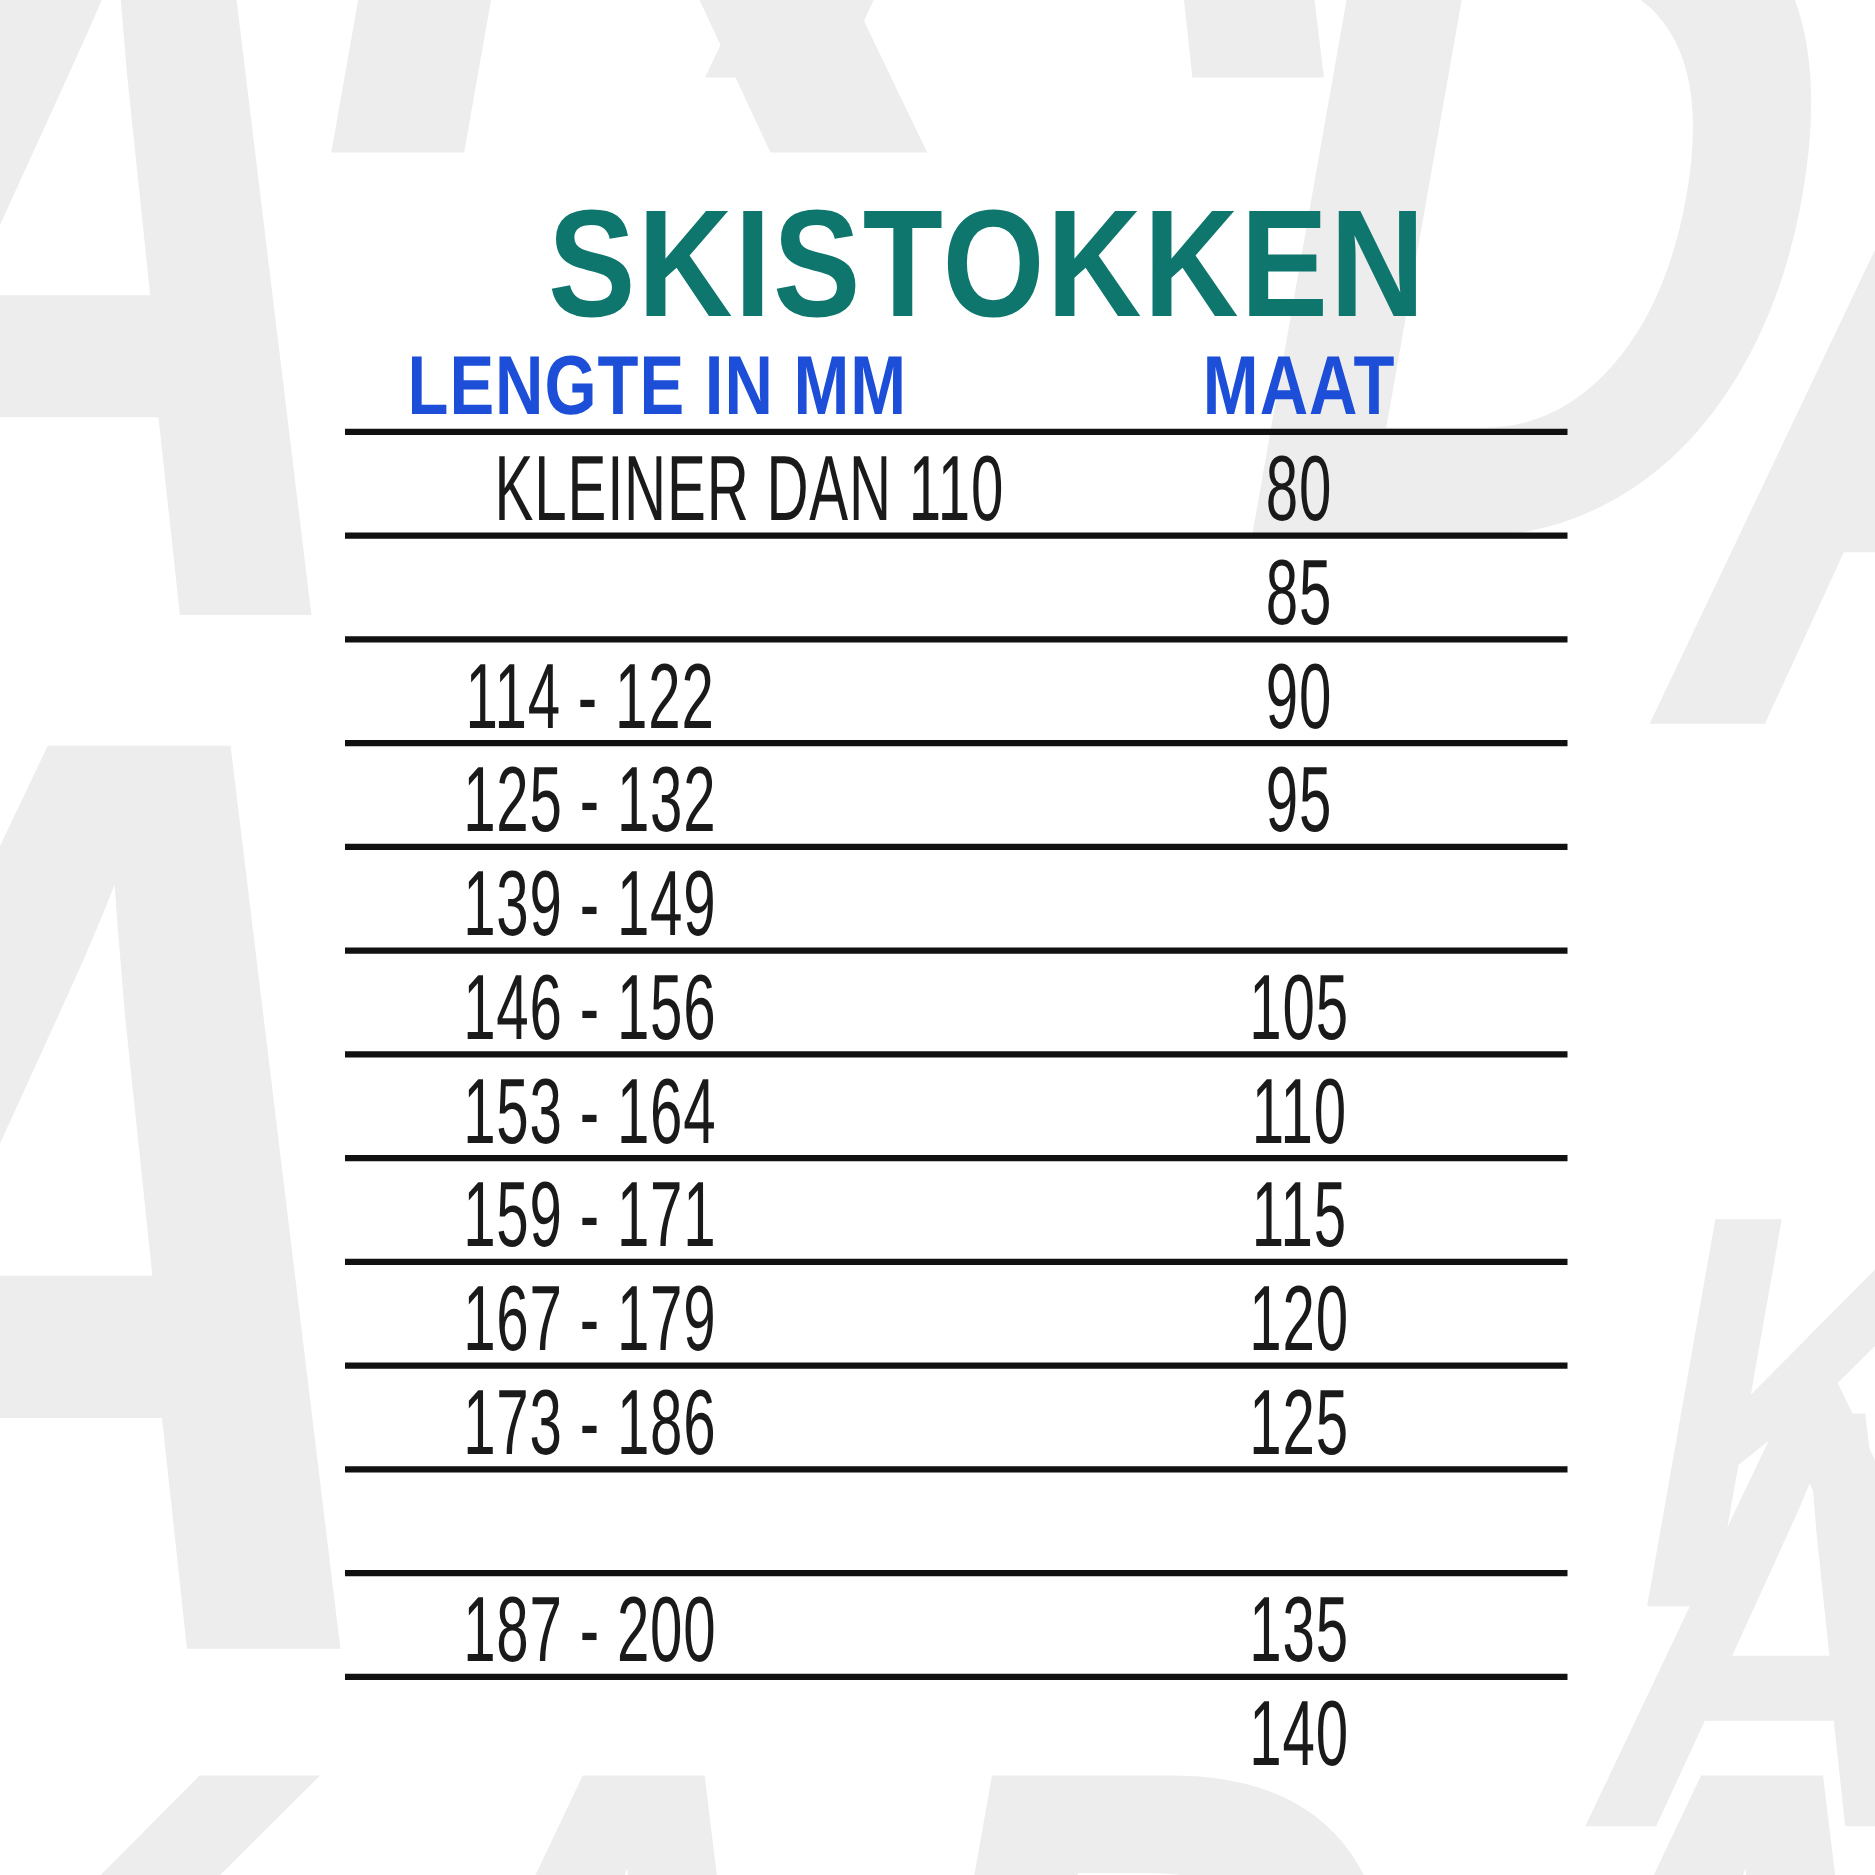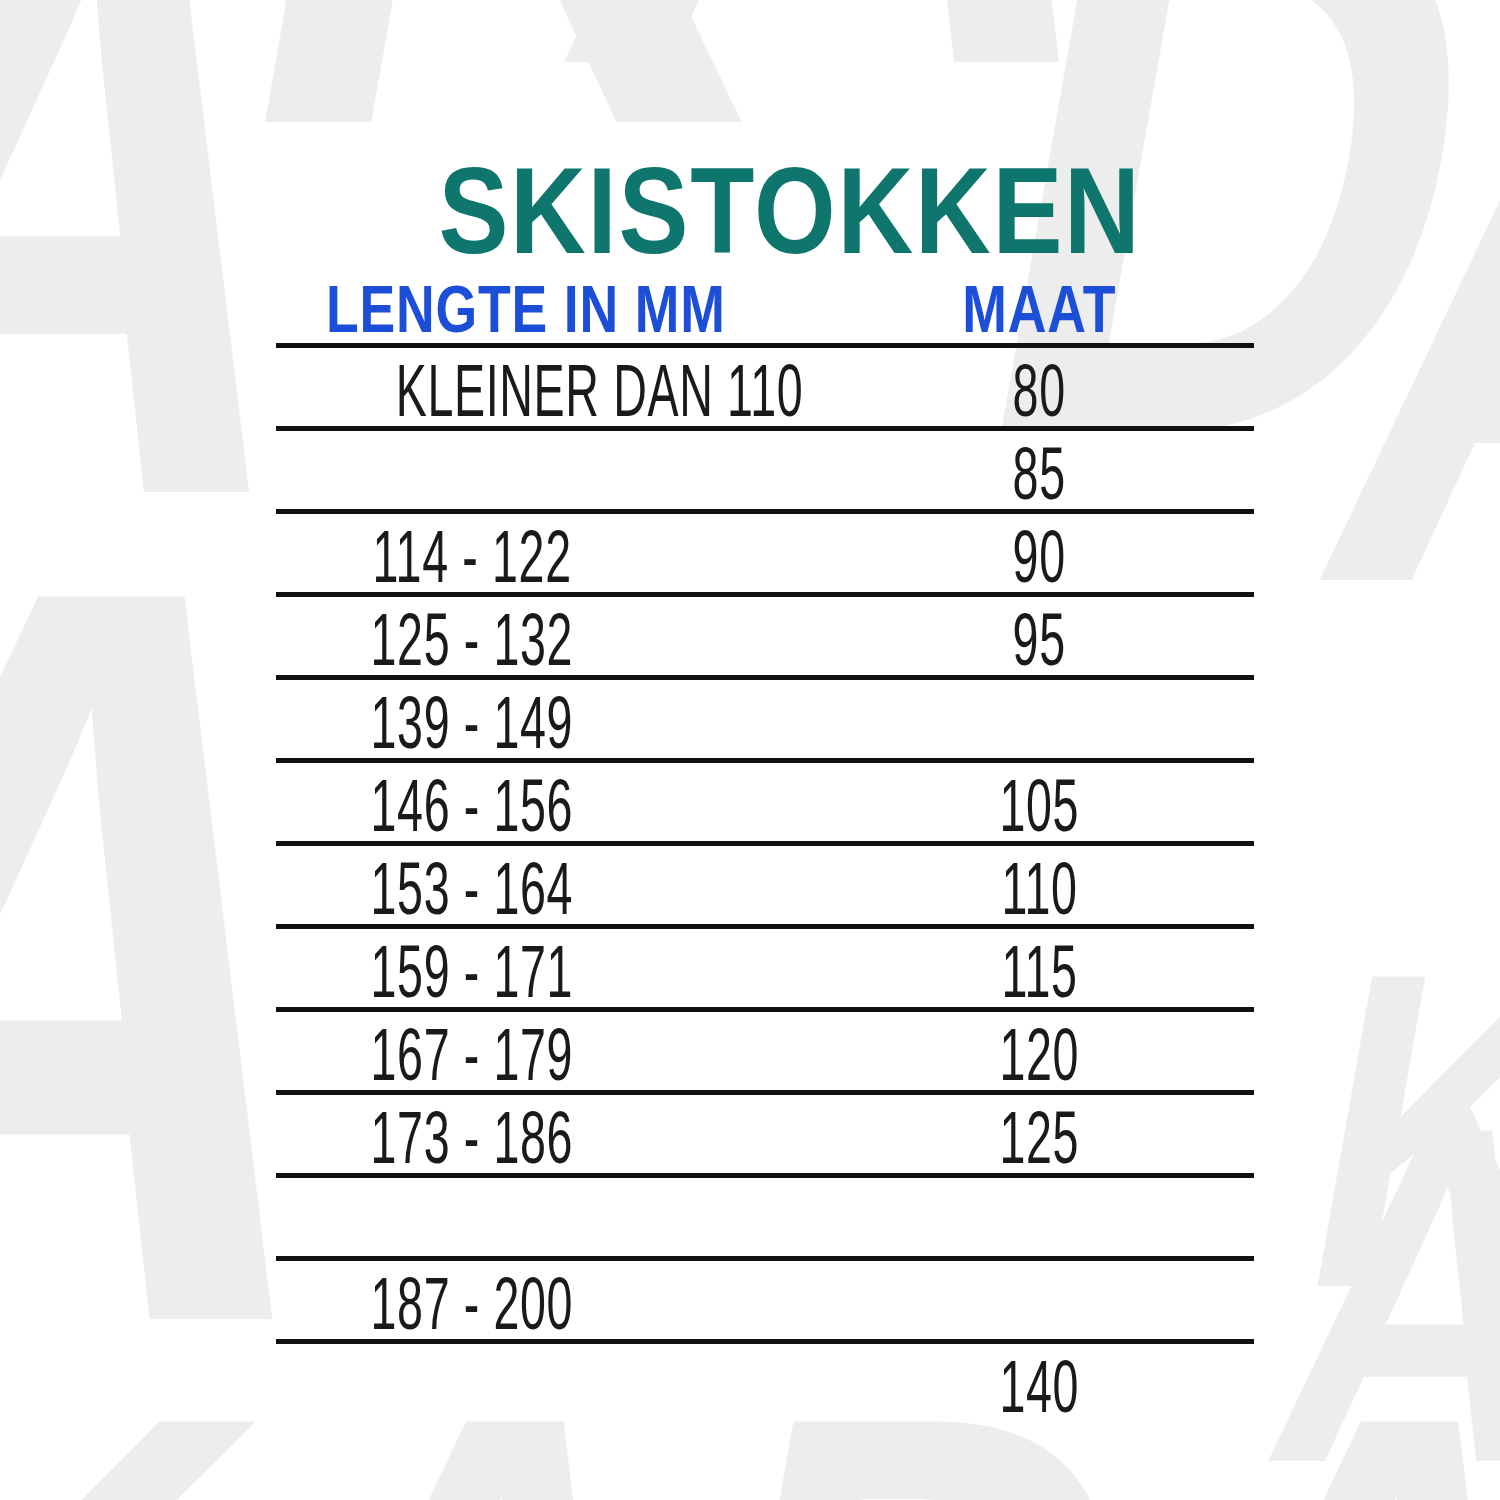--- a/index.html
+++ b/index.html
@@ -160,20 +160,21 @@
     <div class="row">
       <div class="c c1"><span class="cond">173 - 186</span></div>
       <div class="c c2"><span class="cond">125</span></div>
     </div>
 
     <div class="row">
     </div>
 
     <div class="row">
       <div class="c c1"><span class="cond">187 - 200</span></div>
+      <div class="c c2"><span class="cond">135</span></div>
     </div>
 
     <div class="row">
       <div class="c c2"><span class="cond">140</span></div>
     </div>
   </div>
   </div>
 
 </div>
 

